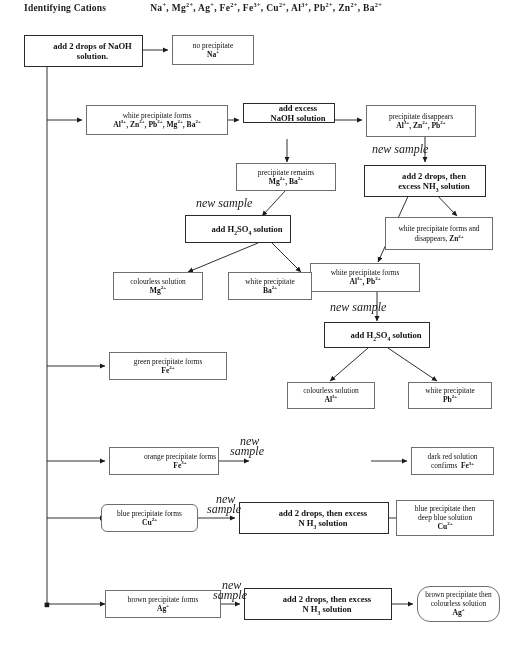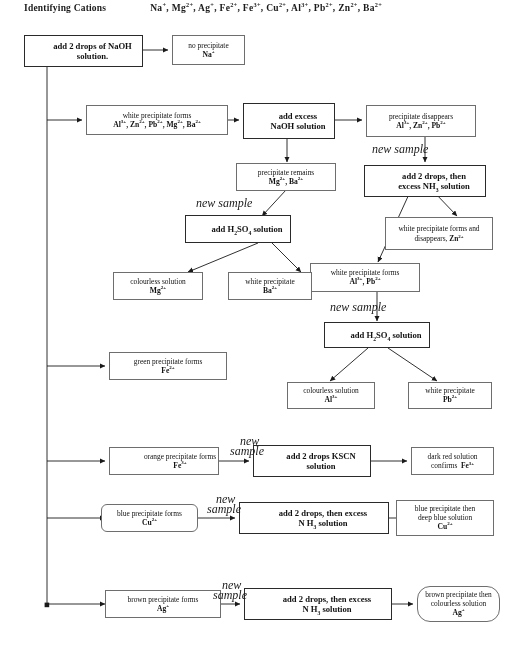--- a/index.html
+++ b/index.html
@@ -141,31 +141,31 @@
       <path d="M204,604 L240,604" marker-end="url(#ah)"></path>
       <path d="M390,604 L413,604" marker-end="url(#ah)"></path>
     </g>
   </svg>
 
   <div class="node strong" style="left:24px; top:35px; width:119px; height:32px;">
     <span class="ln t-bold">add 2 drops of NaOH</span>
     <span class="ln t-bold">solution.</span>
   </div>
 
-  <div class="node" style="left:172px; top:35px; width:73px; height:30px;">
+  <div class="node" style="left:172px; top:35px; width:82px; height:30px;">
     <span class="ln t-plain">no precipitate</span>
     <span class="ln t-ion">Na<sup>+</sup></span>
   </div>
 
   <div class="node" style="left:86px; top:105px; width:142px; height:30px;">
     <span class="ln t-plain">white precipitate forms</span>
     <span class="ln t-ion">Al<sup>3+</sup>, Zn<sup>2+</sup>, Pb<sup>2+</sup>, Mg<sup>2+</sup>, Ba<sup>2+</sup></span>
   </div>
 
-  <div class="node strong" style="left:243px; top:103px; width:92px; height:36px;">
+  <div class="node strong" style="left:243px; top:103px; width:92px; height:20px;">
     <span class="ln t-bold">add excess</span>
     <span class="ln t-bold">NaOH solution</span>
   </div>
 
   <div class="node" style="left:366px; top:105px; width:110px; height:32px;">
     <span class="ln t-plain">precipitate disappears</span>
     <span class="ln t-ion">Al<sup>3+</sup>, Zn<sup>2+</sup>, Pb<sup>2+</sup></span>
   </div>
 
   <div class="node" style="left:236px; top:163px; width:100px; height:28px;">
@@ -219,24 +219,20 @@
   <div class="node" style="left:109px; top:352px; width:118px; height:28px;">
     <span class="ln t-plain">green precipitate forms</span>
     <span class="ln t-ion">Fe<sup>2+</sup></span>
   </div>
 
   <div class="node" style="left:109px; top:447px; width:110px; height:28px;padding-left:34px;">
     <span class="ln t-plain">orange precipitate forms</span>
     <span class="ln t-ion">Fe<sup>3+</sup></span>
   </div>
 
-  <div class="node strong" style="left:253px; top:445px; width:118px; height:32px;">
-    <span class="ln t-bold">add 2 drops KSCN</span>
-    <span class="ln t-bold">solution</span>
-  </div>
 
   <div class="node" style="left:411px; top:447px; width:83px; height:28px;">
     <span class="ln t-plain">dark red solution</span>
     <span class="ln t-plain">confirms&nbsp; <b>Fe<sup>3+</sup></b></span>
   </div>
 
   <div class="node" style="left:101px; top:504px; width:97px; height:28px;border-radius:6px;">
     <span class="ln t-plain">blue precipitate forms</span>
     <span class="ln t-ion">Cu<sup>2+</sup></span>
   </div>

